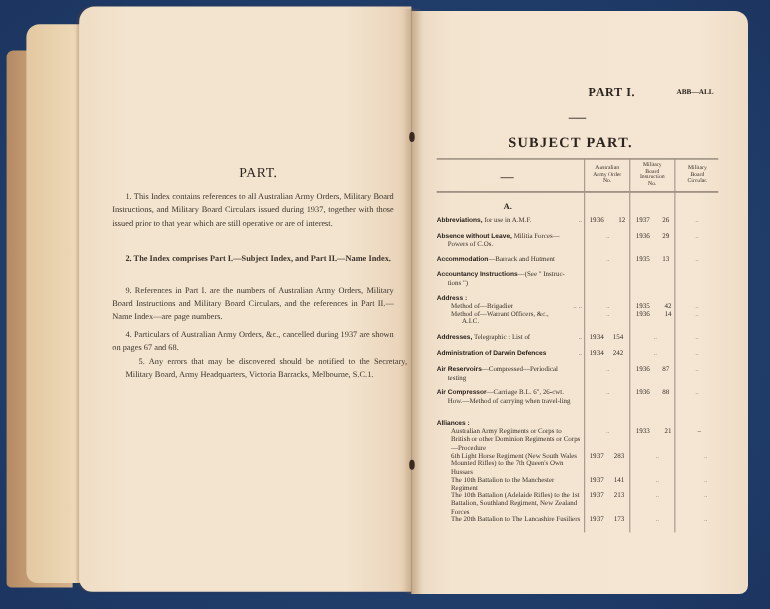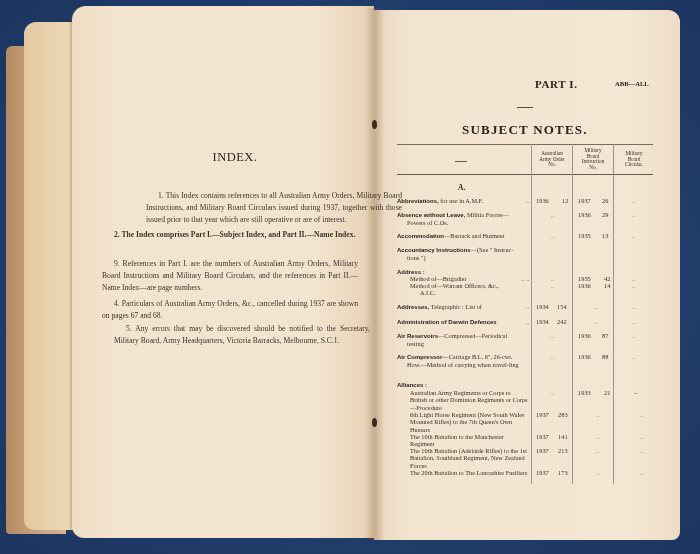--- a/index.html
+++ b/index.html
@@ -97,31 +97,31 @@
 
 <div class="bg-grad"></div>
 <div class="stack-cover"></div>
 <div class="stack-page2"></div>
 <div class="left-page"></div>
 <div class="right-page"></div>
 <div class="spine-shadow"></div>
 <div class="binding-hole" style="left:372px; top:120px;"></div>
 <div class="binding-hole" style="left:372px; top:418px;"></div>
 
-<div class="notes-title">INDEX.</div>
-<div class="note-p" style="top:190px;margin-left:44px;">1. This Index contains references to all Australian Army Orders, Military Board Instructions, and Military Board Circulars issued during 1937, together with those issued prior to that year which are still operative or are of interest.</div>
+<div class="notes-title">PART.</div>
+<div class="note-p" style="top:173px;">1. This Index contains references to all Australian Army Orders, Military Board Instructions, and Military Board Circulars issued during 1937, together with those issued prior to that year which are still operative or are of interest.</div>
 <div class="note-p" style="top:229px;font-weight:bold;">2. The Index comprises Part I.—Subject Index, and Part II.—Name Index.</div>
 <div class="note-p" style="top:258px;">9. References in Part I. are the numbers of Australian Army Orders, Military Board Instructions and Military Board Circulars, and the references in Part II.—Name Index—are page numbers.</div>
 <div class="note-p" style="top:298px;">4. Particulars of Australian Army Orders, &amp;c., cancelled during 1937 are shown on pages 67 and 68.</div>
 <div class="note-p" style="top:323px;margin-left:12px;">5. Any errors that may be discovered should be notified to the Secretary, Military Board, Army Headquarters, Victoria Barracks, Melbourne, S.C.1.</div>
 
 <div class="part-title">PART I.</div>
 <div class="page-range">ABB—ALL</div>
 <div class="title-dash"></div>
-<div class="subject-index">SUBJECT NOTES.</div>
+<div class="subject-index">SUBJECT PART.</div>
 
 <div class="rule" style="left:397px; top:144px; width:256px;"></div>
 <div class="rule thick" style="left:397px; top:174px; width:256px;"></div>
 <div class="vline" style="left:531px; top:144px; height:340px;"></div>
 <div class="vline" style="left:572px; top:144px; height:340px;"></div>
 <div class="vline" style="left:613px; top:144px; height:340px;"></div>
 
 <div class="head-dash"></div>
 <div class="col-head" style="left:532px; top:151px; width:40px;">
   <div>Australian</div>

